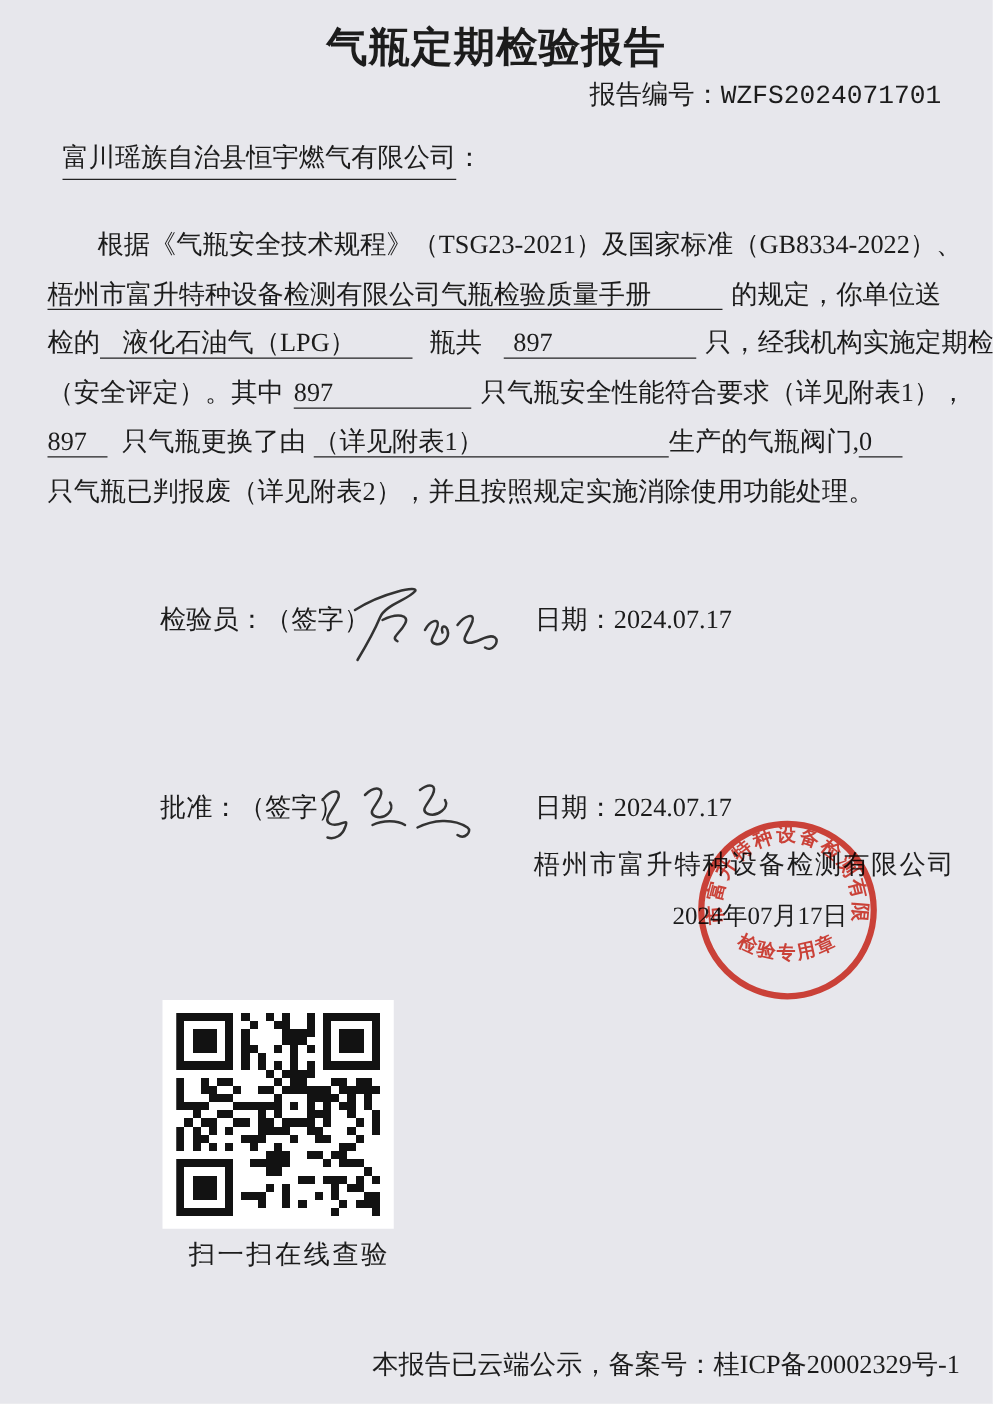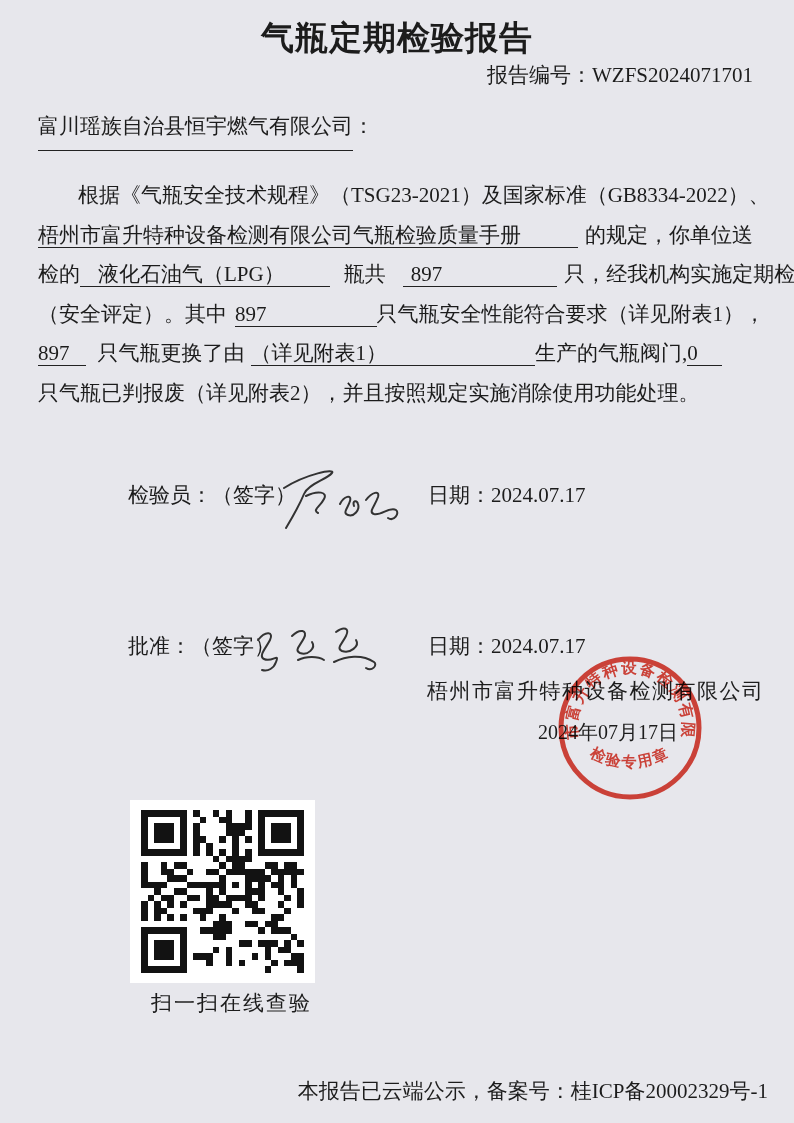--- a/index.html
+++ b/index.html
@@ -11,23 +11,23 @@
     position:relative;
     overflow:hidden;
   }
   .abs{position:absolute;}
   .doc-title{
     top:16px;left:0;width:794px;
     text-align:center;
     font-size:33px;font-weight:700;
     letter-spacing:1px;
   }
-  .report-no{top:61px;right:41px;font-size:21px;}
+  .report-no{top:61px;right:41px;font-size:21px;font-family:Liberation Mono, monospace;}
   .addressee{top:112px;left:38px;font-size:21px;}
-  .addressee .uline{border-bottom:1.5px solid #222;padding-bottom:12px;}
+  .addressee .uline{border-bottom:1.5px solid #222;padding-bottom:5px;margin-left:12px;}
   .bodytext{top:176px;left:38px;width:722px;font-size:21px;}
   .bline{height:39.5px;line-height:39.5px;white-space:nowrap;}
   .u{border-bottom:1.5px solid #222;}
   .sig-label{left:128px;font-size:21px;}
   .sig-date{left:428px;font-size:21px;font-family:Liberation Serif, serif;}
   .row1{top:481px;}
   .row2{top:632px;}
   .org-name{left:427px;top:677px;font-size:21px;letter-spacing:1.5px;}
   .issue-date{left:538px;top:719px;font-size:20px;}
   .sig-svg{stroke:#333;fill:none;stroke-width:2;stroke-linecap:round;stroke-linejoin:round;}
@@ -52,21 +52,21 @@
 <div class="abs doc-title">气瓶定期检验报告</div>
 
 <div class="abs report-no"><span>报告编号：</span><span>WZFS2024071701</span></div>
 
 <div class="abs addressee"><span class="uline">富川瑶族自治县恒宇燃气有限公司</span><span>：</span></div>
 
 <div class="abs bodytext">
   <div class="bline"><span style="padding-left:40px;margin-top:32px;">根据《气瓶安全技术规程》（TSG23-2021）及国家标准（GB8334-2022）、</span></div>
   <div class="bline"><span class="u" style="padding-right:57px;">梧州市富升特种设备检测有限公司气瓶检验质量手册</span><span style="margin-left:7px;">的规定，你单位送</span></div>
   <div class="bline"><span>检的</span><span class="u" style="padding-left:18px;padding-right:45px;">液化石油气（LPG）</span><span style="margin-left:14px;">瓶共</span><span class="u" style="margin-left:17px;padding-left:8px;padding-right:115px;">897</span><span style="margin-left:7px;">只，经我机构实施定期检验</span></div>
-  <div class="bline"><span>（安全评定）。其中</span><span class="u" style="margin-left:8px;padding-right:110px;">897</span><span style="margin-left:0;">只气瓶安全性能符合要求（详见附表1），</span></div>
+  <div class="bline"><span>（安全评定）。其中</span><span class="u" style="margin-left:8px;padding-right:110px;">897</span><span style="margin-left:8px;">只气瓶安全性能符合要求（详见附表1），</span></div>
   <div class="bline"><span class="u" style="padding-right:16px;">897</span><span style="margin-left:12px;">只气瓶更换了由</span><span class="u" style="margin-left:6px;padding-right:148px;margin-top:9px;">（详见附表1）</span><span>生产的气瓶阀门,</span><span class="u" style="padding-right:24px;">0</span></div>
   <div class="bline"><span>只气瓶已判报废（详见附表2），并且按照规定实施消除使用功能处理。</span></div>
 </div>
 
 <div class="abs sig-label row1">检验员：（签字）</div>
 <svg class="abs sig1" width="135" height="70" viewBox="0 0 135 70">
   <g class="sig-svg">
     <path d="M6,22 C28,8 58,2 54,7 C48,14 30,18 26,28 C21,40 14,52 8,62"></path>
     <path d="M28,30 C40,24 50,26 46,33 C42,41 34,44 40,47"></path>
     <path d="M62,38 C66,30 74,28 72,35 C70,42 64,47 70,49 C76,51 82,44 80,38 C79,34 74,34 76,40"></path>

